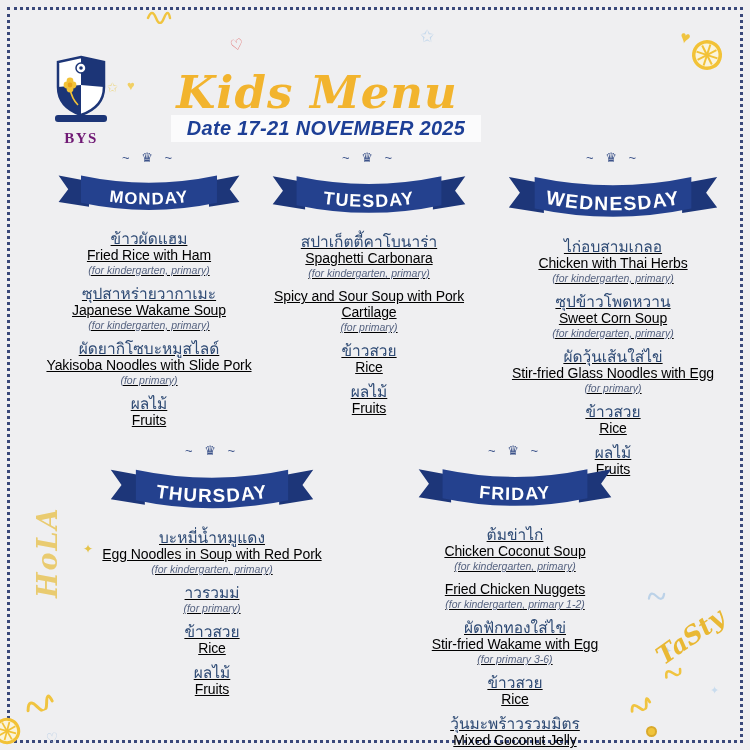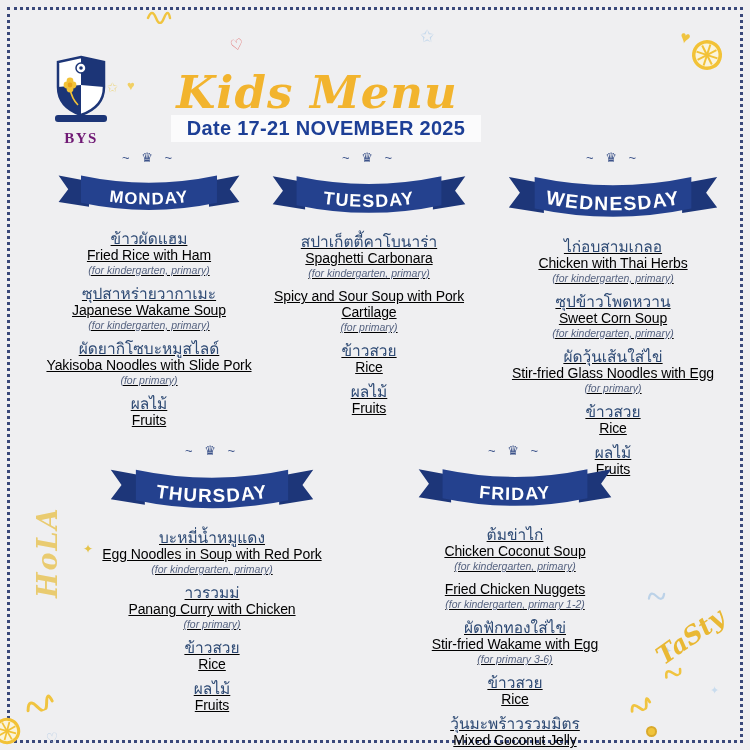--- a/index.html
+++ b/index.html
@@ -14,21 +14,21 @@
   
   .frame{position:absolute;inset:7px;border:3px dotted #20316a;opacity:.88;pointer-events:none;}
 
   
   .logo{position:absolute;left:53px;top:55px;width:56px;text-align:center;}
   .logo-bys{font-family:"Liberation Serif", serif;font-weight:bold;color:#701a75;
             font-size:15px;letter-spacing:1.5px;margin-top:1px;}
   .title{position:absolute;left:0;top:66px;width:634px;text-align:center;
          font-family:"DejaVu Serif", serif;font-style:italic;font-weight:bold;
          font-size:45px;color:#f2b42e;letter-spacing:1px;}
-  .dateband{position:absolute;left:0;top:115px;width:652px;text-align:center;}
+  .dateband{position:absolute;left:0;top:115px;width:652px;text-align:center;font-style:italic;}
   .dateband span{display:inline-block;background:#fbfbfc;padding:2px 16px;
          font-size:20px;font-weight:bold;color:#1d3f96;letter-spacing:.3px;}
 
   
   .day{position:absolute;text-align:center;}
   .day-0{left:26px;top:150px;width:246px;}
   .day-1{left:246px;top:150px;width:246px;}
   .day-2{left:490px;top:150px;width:246px;}
   .day-3{left:89px;top:443px;width:246px;}
   .day-4{left:392px;top:443px;width:246px;}
@@ -228,21 +228,20 @@
       </text>
     </svg>
     <div class="items">
           <div class="item">
     <div class="thai">บะหมี่น้ำหมูแดง</div>
     <div class="english">Egg Noodles in Soup with Red Pork</div>
     <div class="note">(for kindergarten, primary)</div>
   </div>
           <div class="item">
     <div class="thai">าวรวมม่</div>
-    <div class="english">Panang Curry with Chicken</div>
     <div class="note">(for primary)</div>
   </div>
           <div class="item">
     <div class="thai">ข้าวสวย</div>
     <div class="english">Rice</div>
 
   </div>
           <div class="item">
     <div class="thai">ผลไม้</div>
     <div class="english">Fruits</div>

